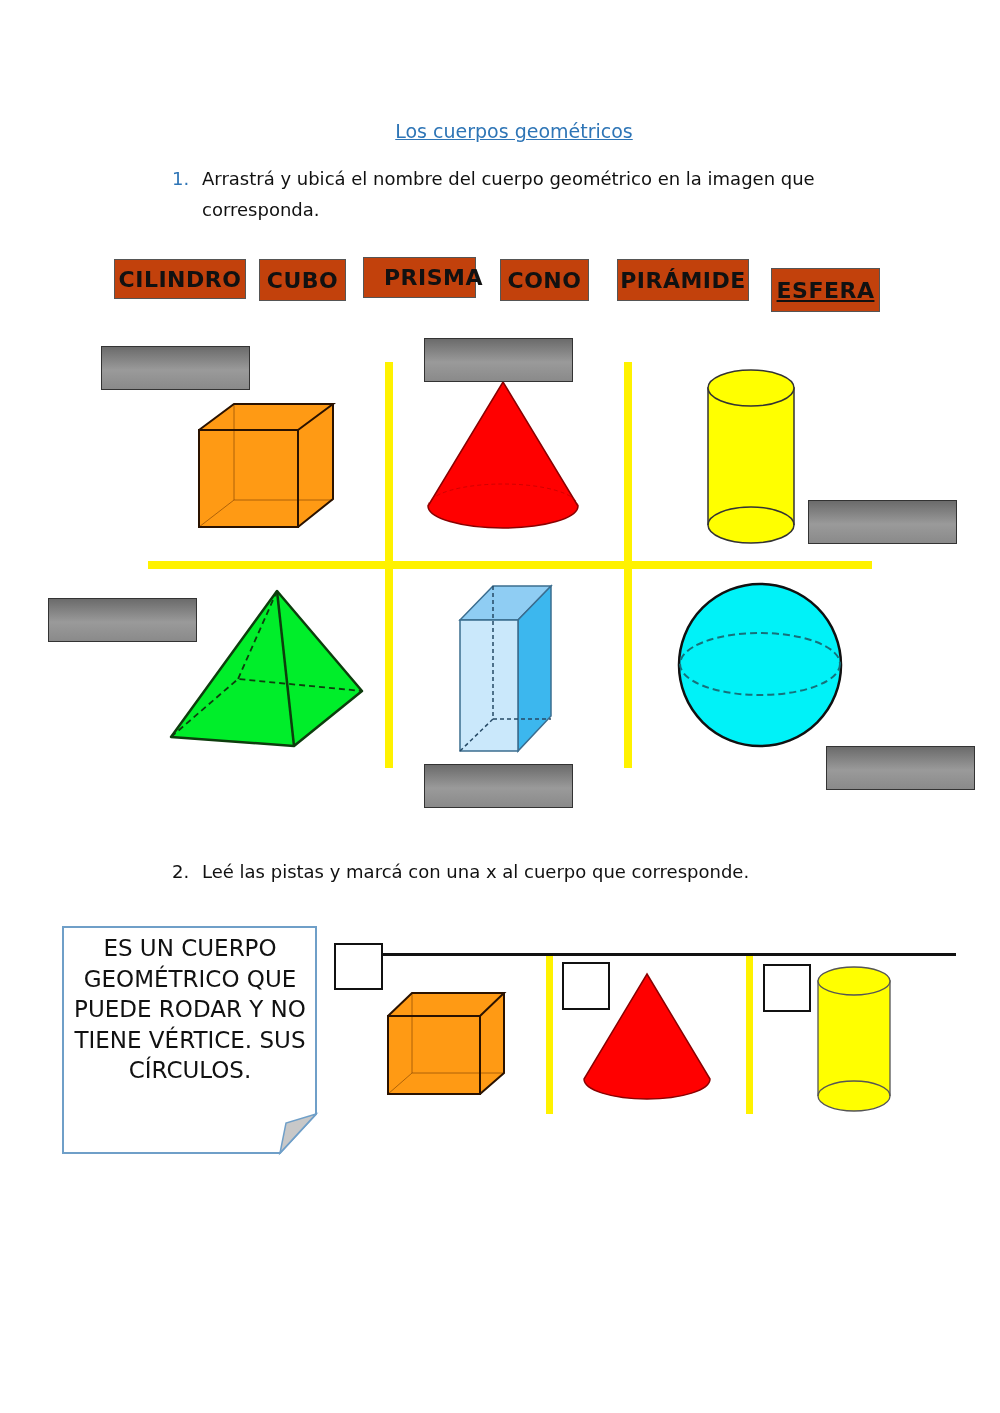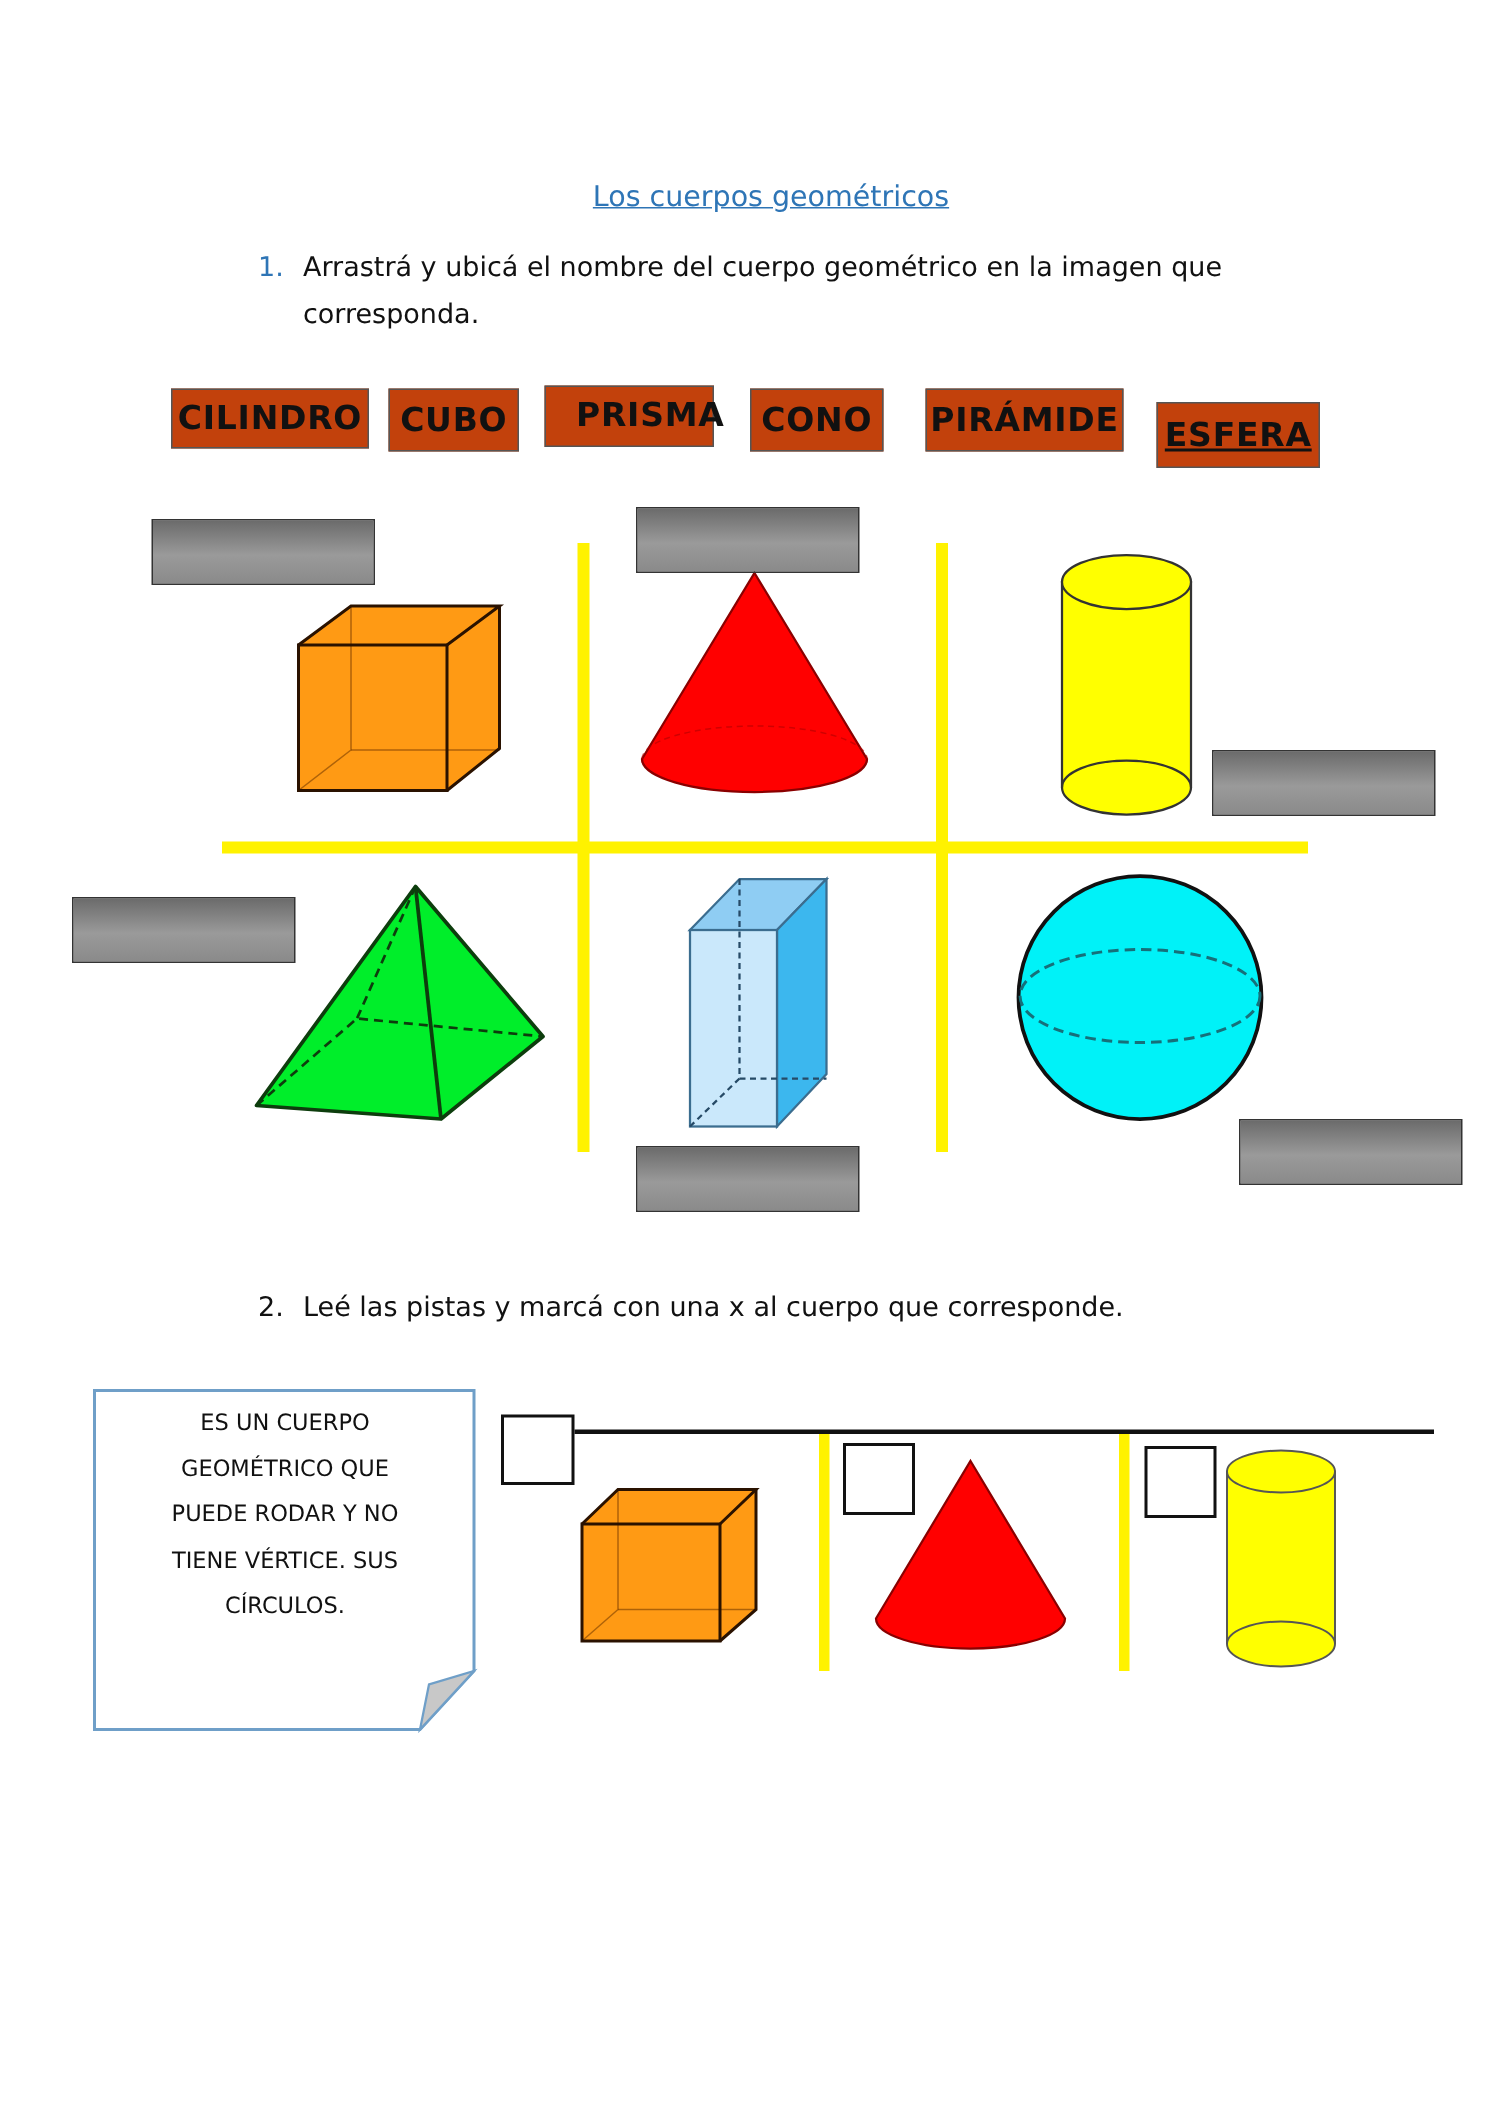--- a/index.html
+++ b/index.html
@@ -9,21 +9,21 @@
   .title { left: 0; width: 1000px; top: 120px; text-align: center; font-size: 19px;
            color: #2e75b6; text-decoration: underline; padding-left: 14px; }
   .instr { font-size: 18px; line-height: 31px; }
   .instr .num { color: #2e75b6; display: inline-block; width: 30px; }
   .word { border: 1.5px solid #555; background: #c2410c; font-weight: bold; font-size: 22px;
           display: flex; align-items: center; justify-content: center; box-sizing: border-box;
           cursor: grab; letter-spacing: 0.5px; }
   .drop { border: 1px solid #333; box-sizing: border-box;
           background: linear-gradient(#6b6b6b, #9a9a9a 55%, #8a8a8a); }
   .yline { background: #fff200; }
-  .note { font-size: 15px; line-height: 30.5px; text-align: center; }
+  .note { font-size: 23px; line-height: 30.5px; text-align: center; }
   .chk { border: 2px solid #111; background: #fff; box-sizing: border-box; }
   svg { position: absolute; overflow: visible; }
 </style>
 </head>
 <body>
 
 <div class="abs title">Los cuerpos geométricos</div>
 
 <div class="abs instr" style="left:172px; top:163px; width:700px;">
   <span class="num">1.</span><span>Arrastrá y ubicá el nombre del cuerpo geométrico en la imagen que</span><br>

